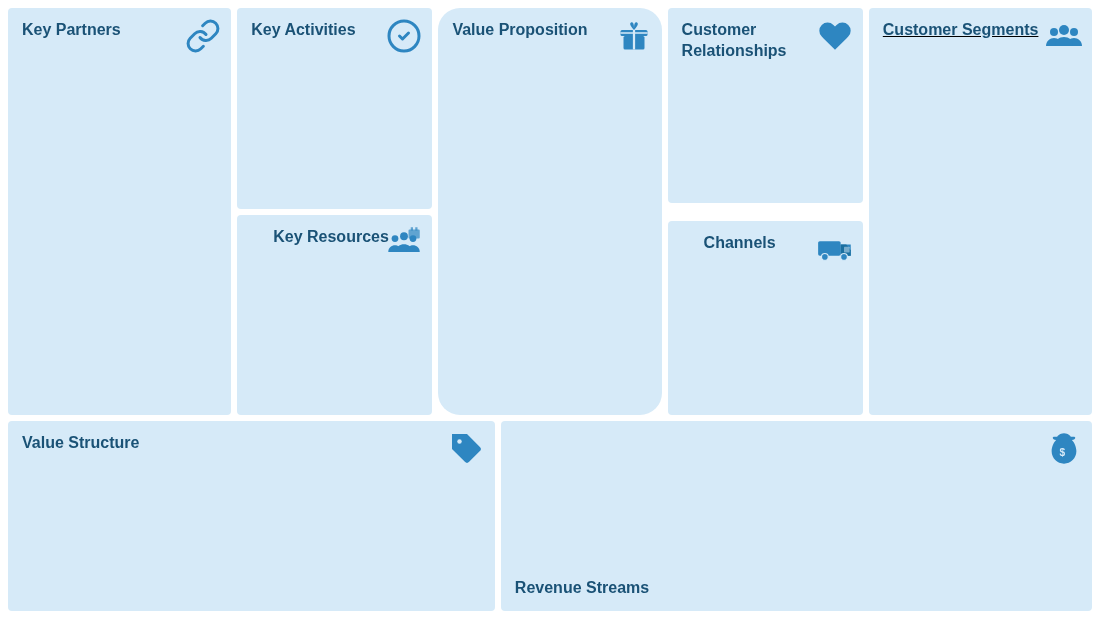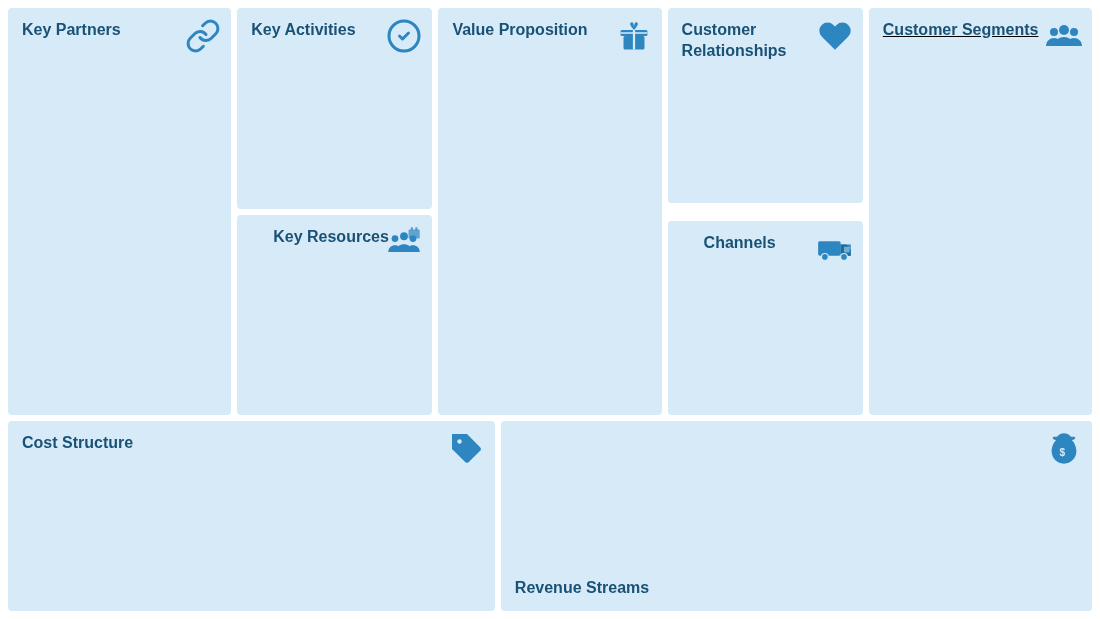--- a/index.html
+++ b/index.html
@@ -62,20 +62,21 @@
 
     .col-key-activities-resources {
       flex: 1.1;
       display: flex;
       flex-direction: column;
       gap: 6px;
     }
 
     .col-value-proposition {
       flex: 1.1;
+      border-radius: 22px;
     }
 
     .col-cr-channels {
       flex: 1.1;
       display: flex;
       flex-direction: column;
       gap: 18px;
     }
 
     .col-customer-segments {
@@ -202,21 +203,21 @@
         <circle cx="18" cy="6" r="5" fill="#2e86c1"></circle>
         <path d="M9 22 c0-6 4-9 9-9 s9 3 9 9" fill="#2e86c1"></path>
       </svg>
     </div>
 
   </div>
 
   <div class="bottom-section">
 
     <div class="cell cost-structure">
-      <span class="cell-title">Cost Structure</span>
+      <span class="cell-title">Value Structure</span>
       <svg class="icon-svg" viewBox="0 0 24 24" xmlns="http://www.w3.org/2000/svg">
 
         <path d="M20.59 13.41l-7.17 7.17a2 2 0 0 1-2.83 0L2 12V2h10l8.59 8.59a2 2 0 0 1 0 2.82z" fill="#2e86c1"></path>
         <circle cx="7" cy="7" r="1.5" fill="#d6eaf8"></circle>
       </svg>
     </div>
 
     <div class="cell revenue-streams">
       <span class="cell-title">Revenue Streams</span>
       <svg class="icon-svg" viewBox="0 0 28 32" xmlns="http://www.w3.org/2000/svg">

